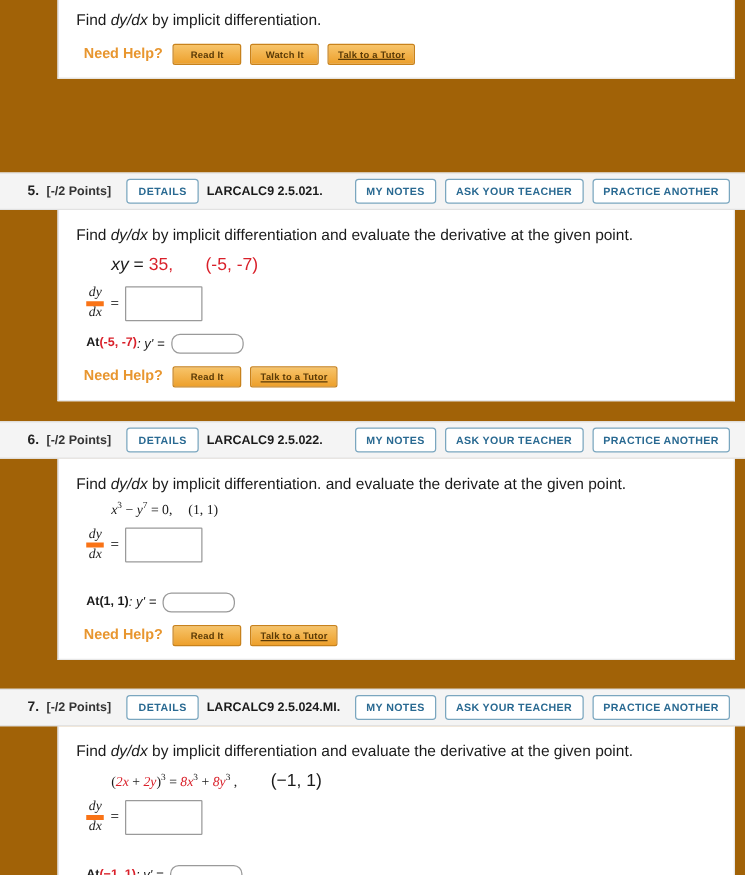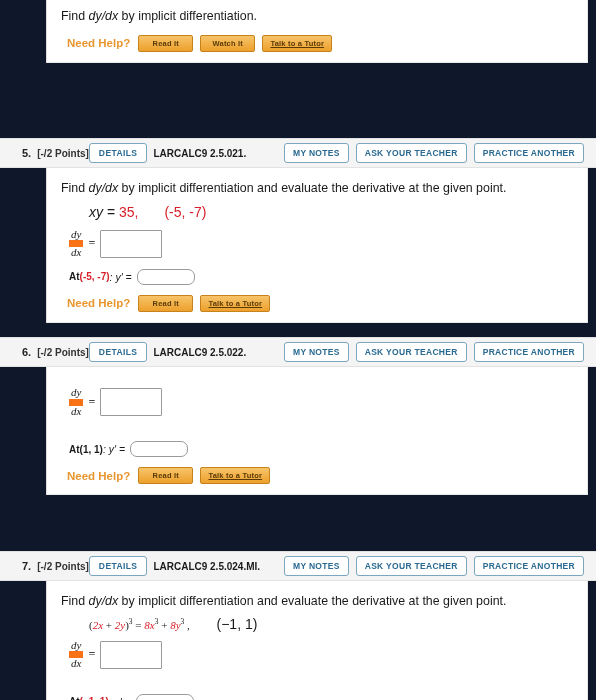--- a/index.html
+++ b/index.html
@@ -3,41 +3,41 @@
 <meta charset="utf-8">
 <style>
   * { box-sizing: border-box; }
   html, body {
     margin: 0; padding: 0;
     width: 596px; height: 700px;
     background: #ffffff;
     font-family: "Liberation Sans", sans-serif;
     overflow: hidden;
   }
-  .page { position: relative; width: 596px; height: 700px; background: #0f172a; }
+  .page { position: relative; width: 596px; height: 700px; background: #a16207; }
 
   
   .qcard { position: absolute; left: 0; width: 596px; }
 
   .qheader {
     display: flex; align-items: center;
     background: #f4f4f4;
     border-top: 1px solid #e2e2e2;
     border-bottom: 1px solid #e2e2e2;
     height: 30px;
     padding: 0 12px 0 22px;
     gap: 0px;
   }
   .qnum {
     font-size: 11px; font-weight: bold; color: #222;
     margin-right: 6px;
   }
   .qpoints {
     font-size: 10px; font-weight: bold; color: #333;
-    white-space: nowrap;
+    margin-right: 12px; white-space: nowrap;
   }
   .details-btn {
     font-size: 8.5px; font-weight: bold; letter-spacing: .4px;
     color: #2a6a92; background: #ffffff;
     border: 1px solid #7aa6bf; border-radius: 3px;
     padding: 4px 9px; white-space: nowrap;
     cursor: pointer;
   }
   .qcode {
     font-size: 10px; font-weight: bold; color: #1a1a1a;
@@ -89,21 +89,21 @@
   .pt { font-family: "Liberation Sans", sans-serif; }
 
   
   .ansrow { display: flex; align-items: center; margin: 8px 0 0 8px; }
   .frac {
     display: inline-block; text-align: center;
     font-family: "Liberation Serif", serif; font-style: italic;
     font-size: 11px; line-height: 1.05; color: #1a1a1a;
   }
   .frac .num { display: block; padding: 0 2px; }
-  .frac .den { display: block; border-top: 7px solid #f97316; padding: 0 2px; text-align: right; }
+  .frac .den { display: block; border-top: 4px solid #f97316; padding: 0 2px; text-align: right; }
   .eq { margin: 0 5px; font-family: "Liberation Serif", serif; font-size: 12px; }
   .box-rect {
     width: 60px; height: 20px;
     border: 1px solid #9a9a9a; background: #fff; border-radius: 1px;
   }
   .box-rect.tall { width: 62px; height: 28px; }
 
   .atline {
     display: flex; align-items: center;
     font-size: 10px; color: #1a1a1a; margin: 10px 0 0 8px;
@@ -208,21 +208,28 @@
       <span class="qpoints">[-/2 Points]</span>
       <div class="details-btn">DETAILS</div>
       <span class="qcode">LARCALC9 2.5.022.</span>
       <div class="hdr-actions">
         <div class="act-btn">MY NOTES</div>
         <div class="act-btn">ASK YOUR TEACHER</div>
         <div class="act-btn">PRACTICE ANOTHER</div>
       </div>
     </div>
     <div class="qbody">
-
+      <p class="prompt">
+        <span>Find </span><i>dy/dx</i><span> by implicit differentiation. and evaluate the derivate at the given point.</span>
+      </p>
+
+      <div class="mathline m-small" style="margin-left:28px;">
+        <i>x</i><sup>3</sup><span> − </span><i>y</i><sup>7</sup><span> = 0,</span>
+        <span style="margin-left:10px;">(1, 1)</span>
+      </div>
 
       <div class="ansrow">
         <span class="frac">
           <span class="num">dy</span>
           <span class="den">dx</span>
         </span>
         <span class="eq">=</span>
         <input class="box-rect tall" value="" style="">
       </div>
 

